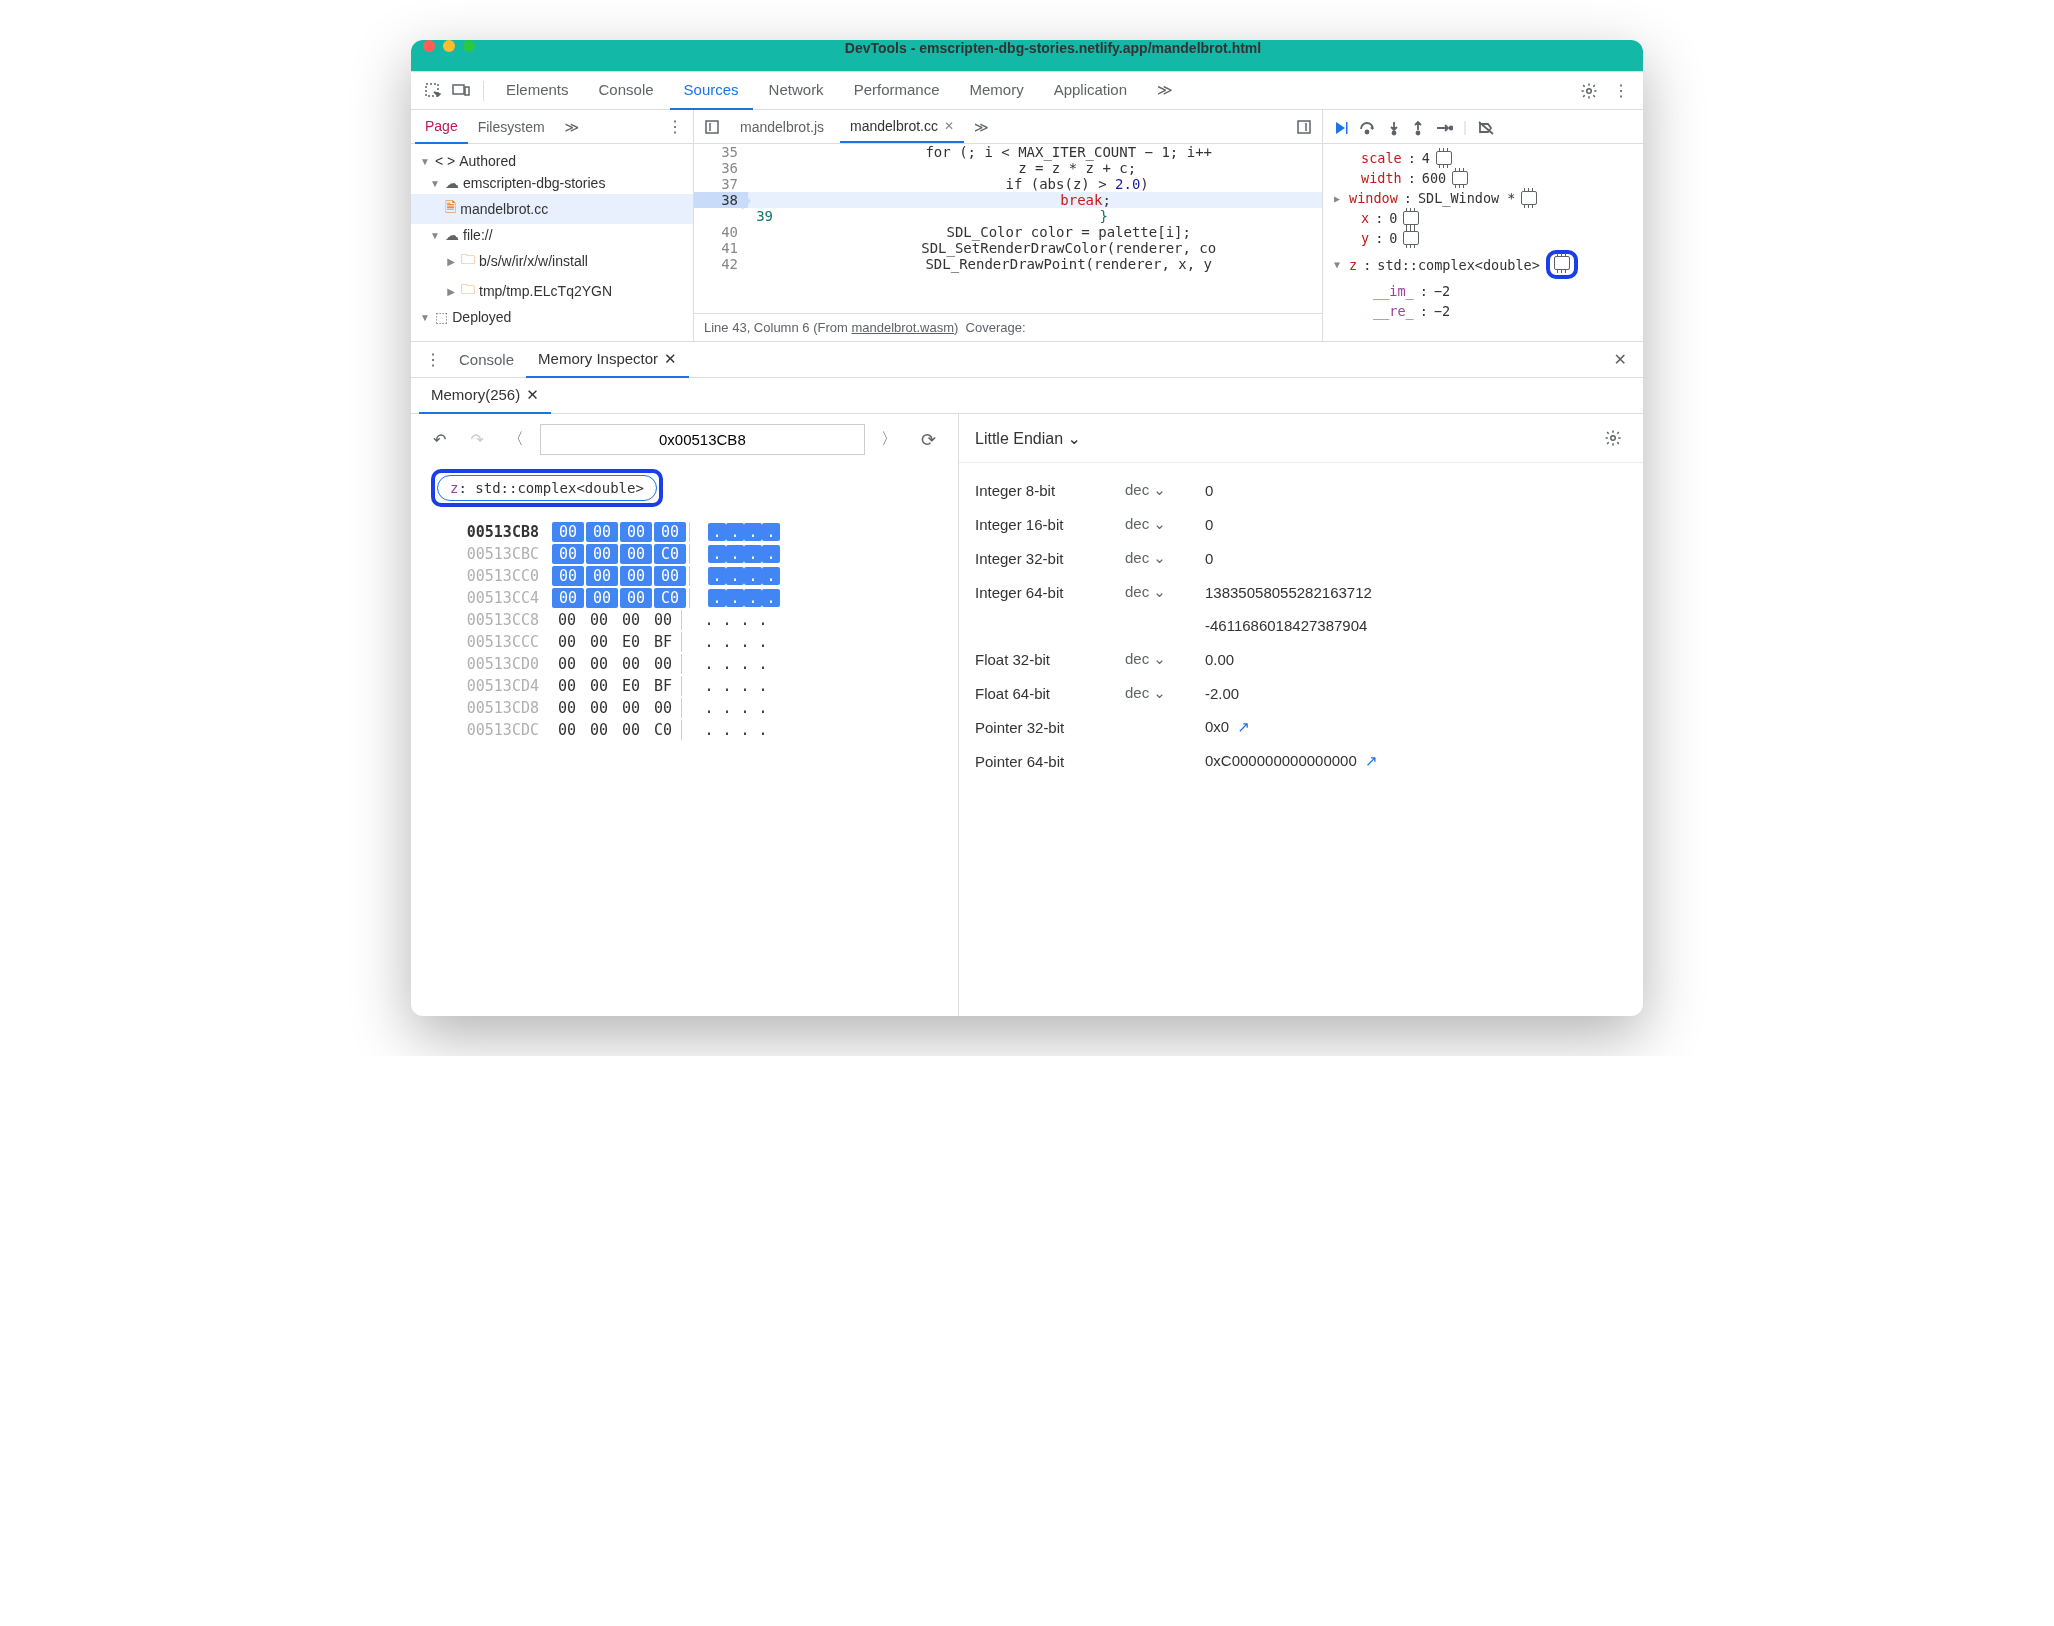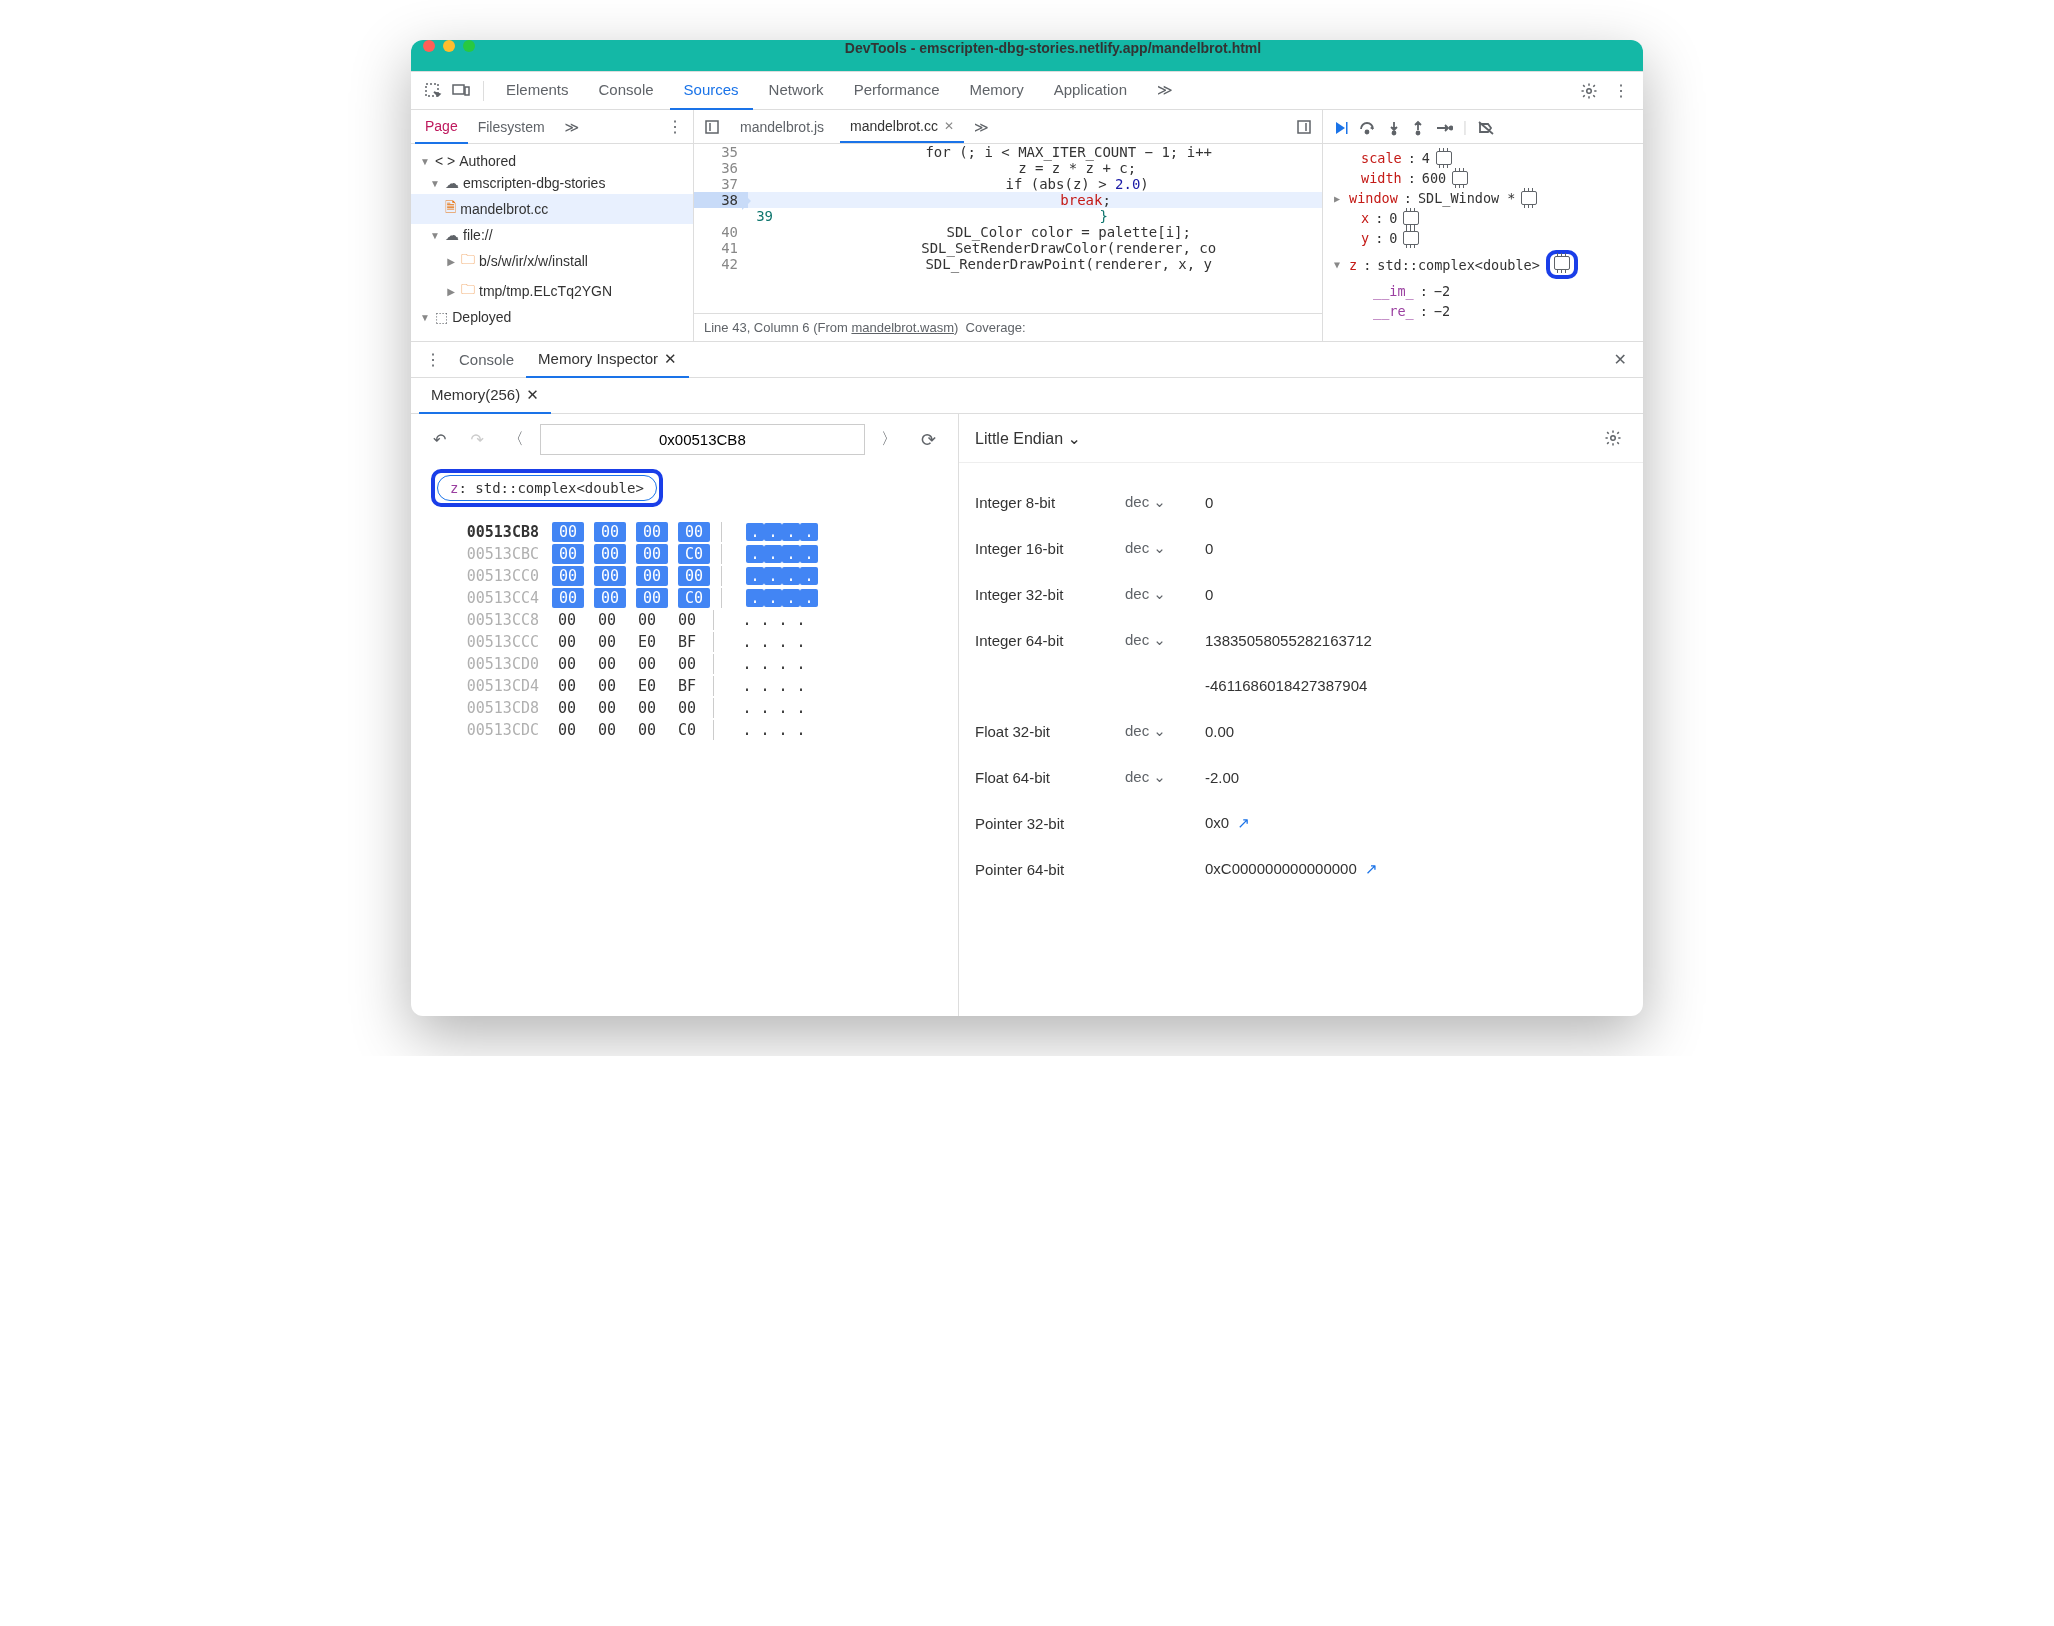--- a/index.html
+++ b/index.html
@@ -88,33 +88,33 @@
 
 .chip-row { padding: 4px 20px 10px; }
 .chip { display: inline-flex; align-items: center; border: 4px solid #1a3ee8; border-radius: 10px; padding: 2px; }
 .chip-inner { border: 1px solid #1a73e8; border-radius: 14px; padding: 4px 12px; font-family: Menlo, Consolas, monospace; font-size: 14px; background: #fff; }
 .chip-inner .z { color: #9a3fa0; }
 
 .hex-table { padding: 4px 0 10px; font-family: Menlo, Consolas, monospace; font-size: 15px; }
 .hex-row { display: flex; align-items: center; padding: 1px 0; }
 .hex-addr { width: 140px; text-align: right; padding-right: 12px; color: #b0b0b0; }
 .hex-addr.bold { color: #333; font-weight: 700; }
-.hex-bytes { display: flex; gap: 8px; border-right: 1px solid #ccc; padding-right: 10px; margin-right: 24px; }
+.hex-bytes { display: flex; gap: 0; border-right: 1px solid #ccc; padding-right: 2px; margin-right: 18px; }
 .byte { width: 32px; text-align: center; padding: 1px 0; }
 .byte.hi { background: #4285f4; color: #fff; border-radius: 2px; margin: 0 1px; }
 .ascii { display: flex; gap: 0; }
 .ach { width: 18px; text-align: center; }
 .ach.hi { background: #4285f4; color: #fff; border-radius: 2px; }
 
 .mem-right { flex: 1; display: flex; flex-direction: column; }
 .mr-head { display: flex; align-items: center; padding: 10px 16px; border-bottom: 1px solid #eee; }
 .mr-head .endian { font-size: 16px; color: #333; cursor: pointer; }
 .mr-head .gear { margin-left: auto; }
 .mr-body { padding: 10px 16px; }
-.mr-row { display: flex; align-items: center; padding: 8px 0; font-size: 15px; margin-top: 12px; }
+.mr-row { display: flex; align-items: center; padding: 8px 0; font-size: 15px; }
 .mr-label { width: 150px; color: #333; }
 .mr-enc { width: 80px; color: #5f6368; cursor: pointer; }
 .mr-val { flex: 1; color: #333; }
 .ext-icon { color: #1a73e8; margin-left: 4px; cursor: pointer; }
 
 svg { display: inline-block; vertical-align: middle; }
 </style>
 </head>
 <body>
 

